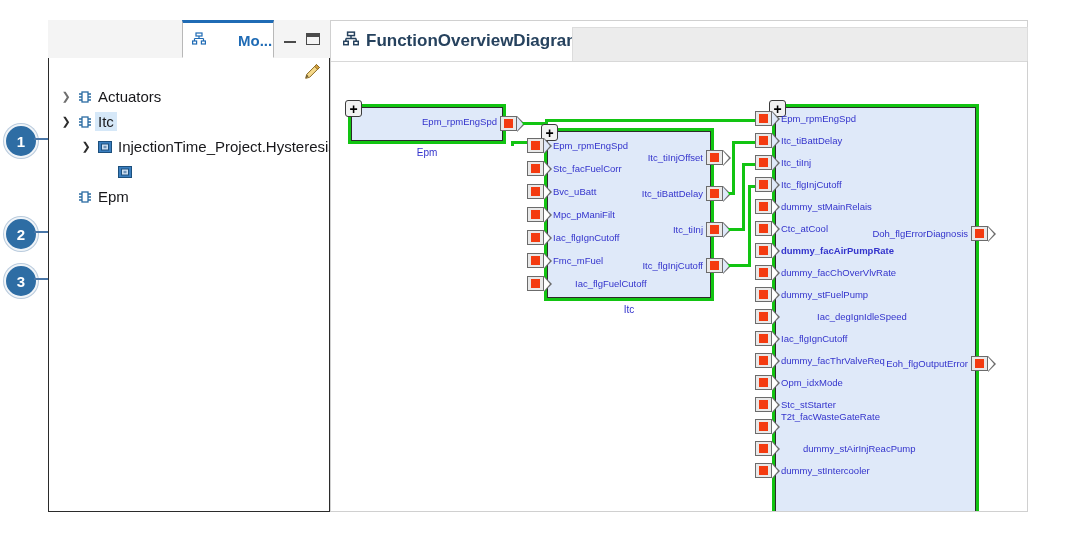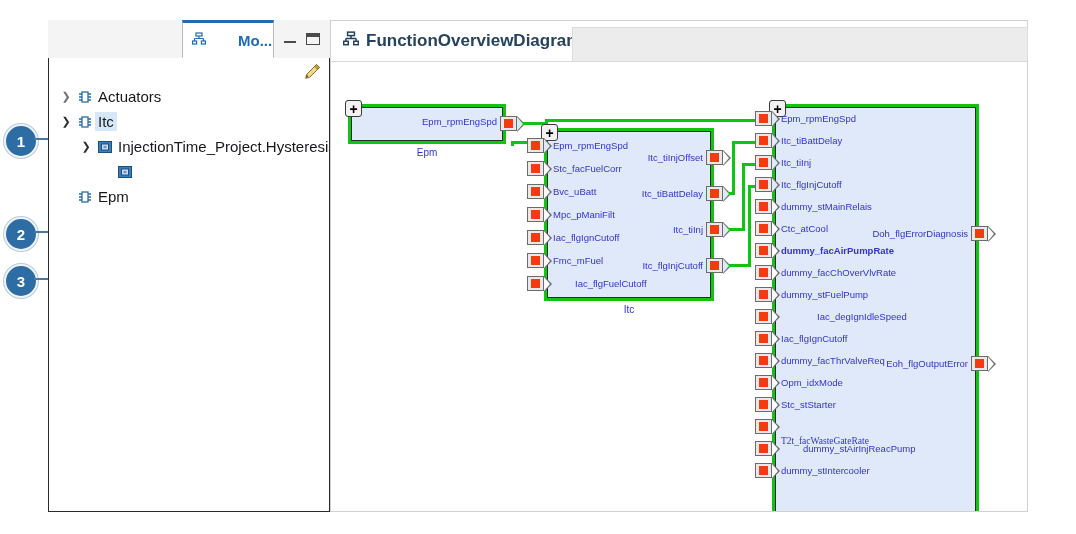--- a/index.html
+++ b/index.html
@@ -332,21 +332,21 @@
         <i></i>
       </div>
     <div class="plabel" style="left:450px;top:315px;">Opm_idxMode</div>
     <div class="port onwhite" style="left:424px;top:335px;">
         <i></i>
       </div>
     <div class="plabel" style="left:450px;top:337px;">Stc_stStarter</div>
     <div class="port onwhite" style="left:424px;top:357px;">
         <i></i>
       </div>
-    <div class="plabel" style="left:450px;top:374px;font-family:Liberation Serif, serif;">T2t_facWasteGateRate</div>
+    <div class="plabel" style="left:450px;top:349px;">T2t_facWasteGateRate</div>
     <div class="port onwhite" style="left:424px;top:379px;">
         <i></i>
       </div>
     <div class="plabel" style="left:472px;top:381px;">dummy_stAirInjReacPump</div>
     <div class="port onwhite" style="left:424px;top:401px;">
         <i></i>
       </div>
     <div class="plabel" style="left:450px;top:403px;">dummy_stIntercooler</div>
 
     <div class="plabel r" style="left:637px;top:166px;">Doh_flgErrorDiagnosis</div>

